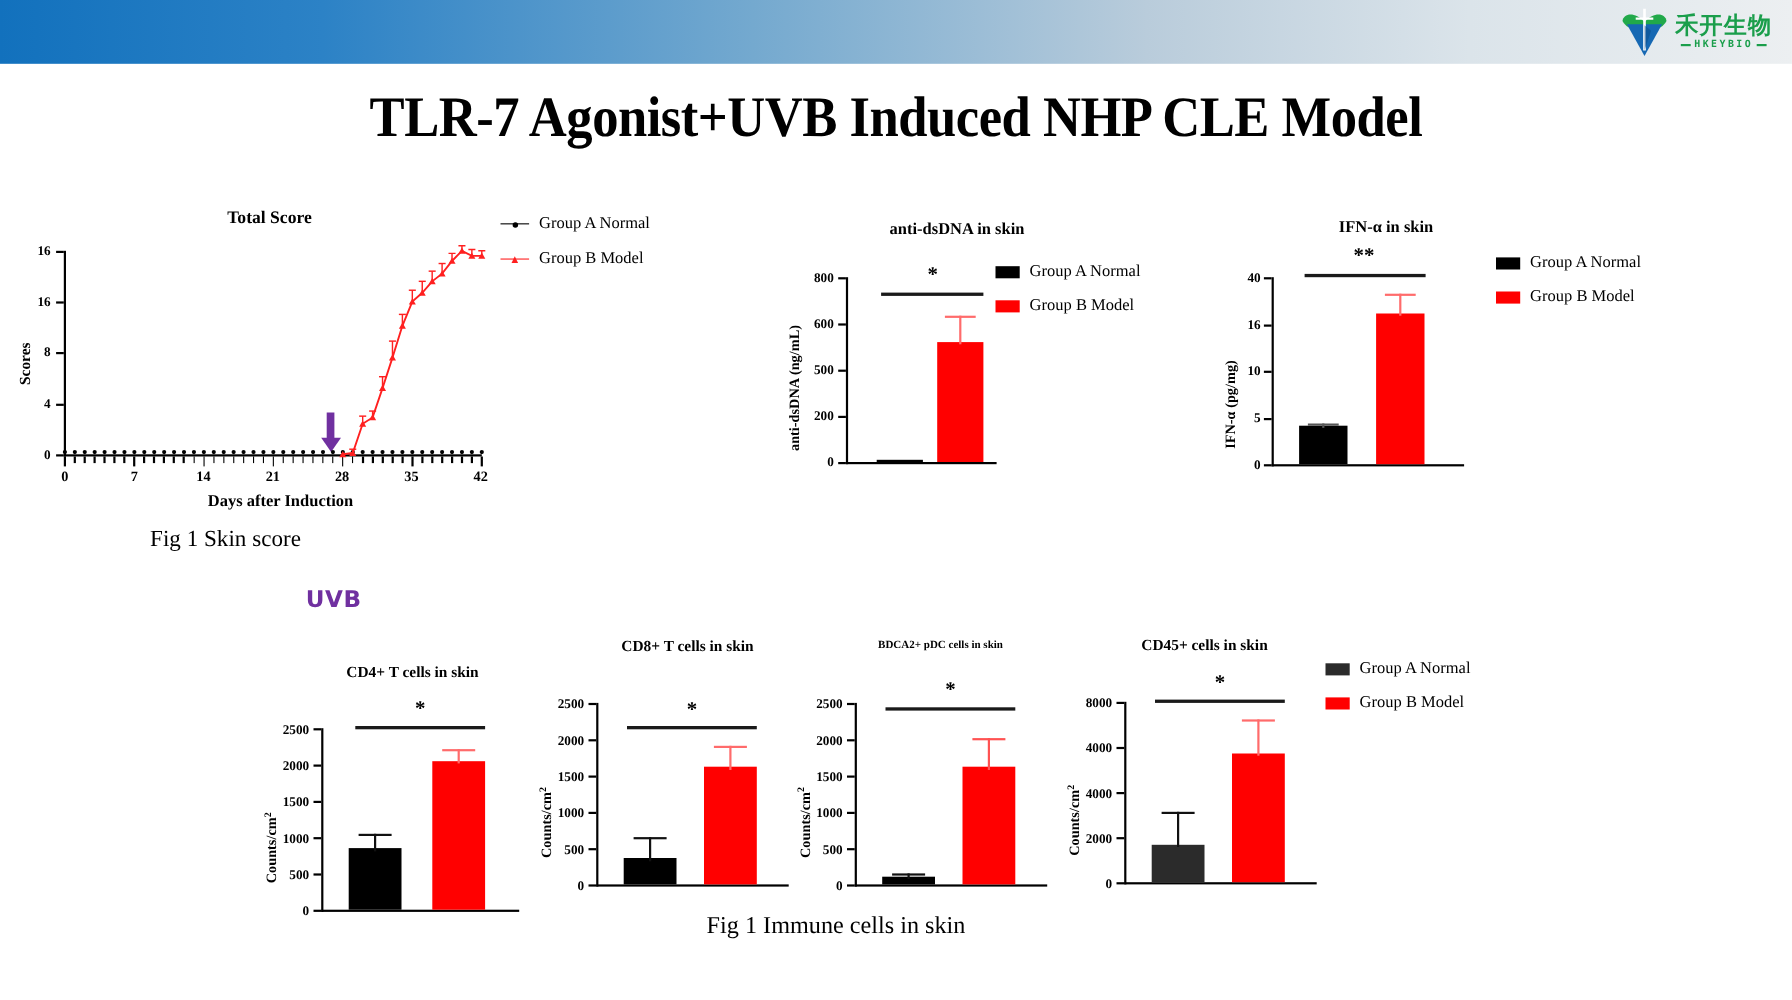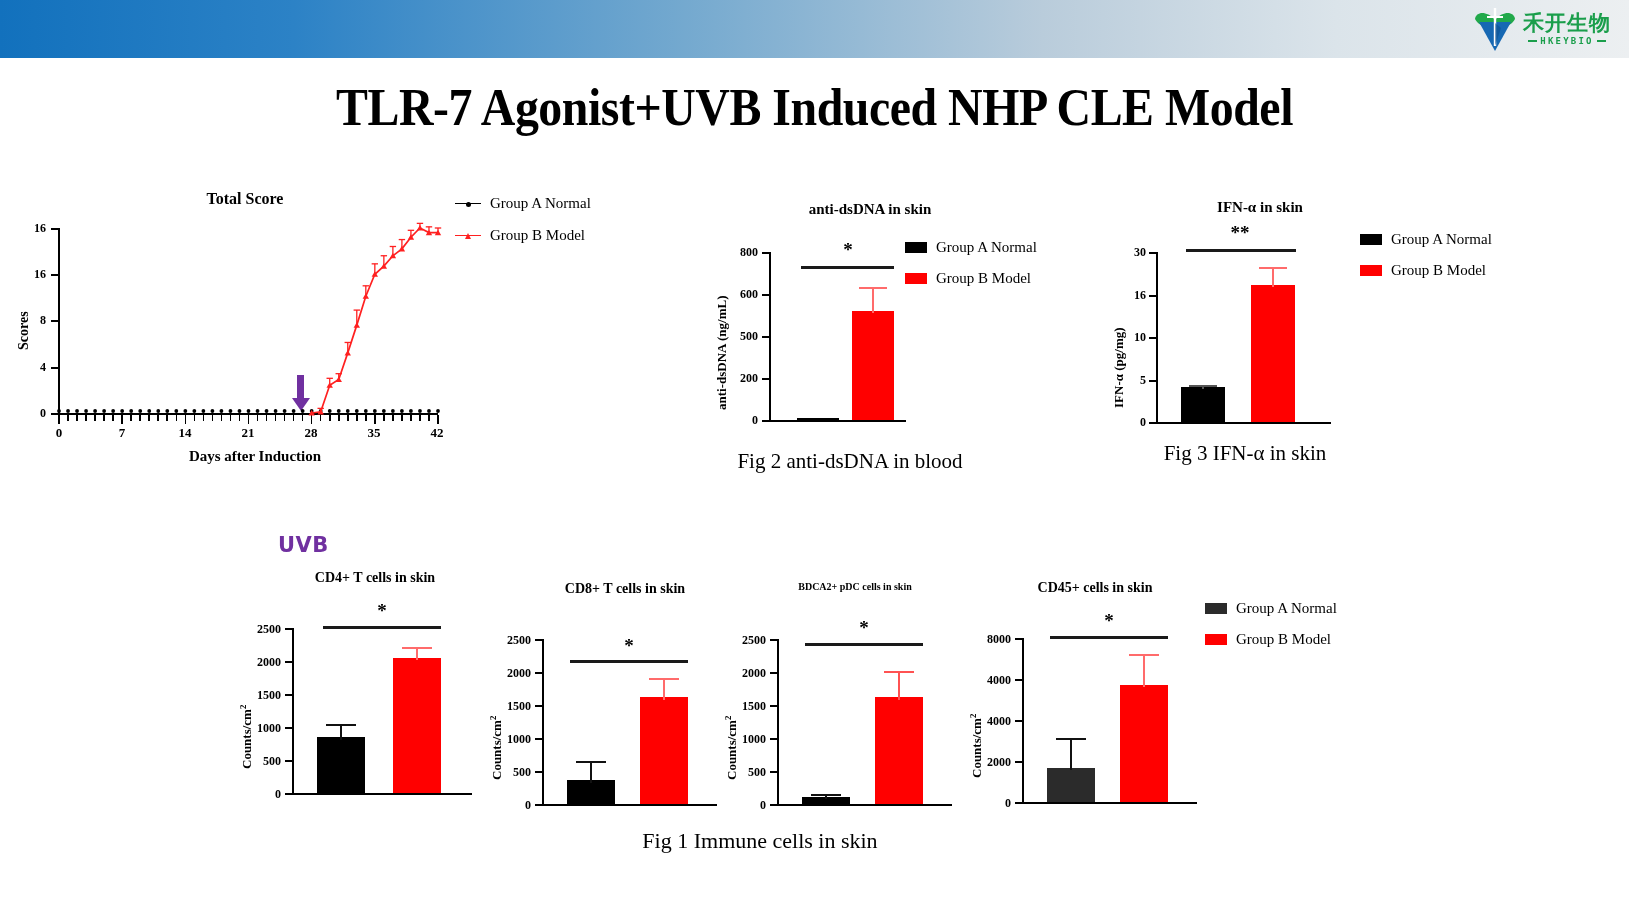--- a/index.html
+++ b/index.html
@@ -311,20 +311,21 @@
       <line x1="416.7523809523809" y1="38.37500000000003" x2="423.1523809523809" y2="38.37500000000003" stroke="#ff2020" stroke-width="1.3"></line>
       <polygon points="416.7523809523809,45.6 423.1523809523809,45.6 419.9523809523809,40" fill="#ff2020"></polygon>
       <line x1="428.9761904761905" y1="41.84374999999997" x2="428.9761904761905" y2="47.625" stroke="#ff2020" stroke-width="1.3"></line>
       <line x1="425.7761904761905" y1="41.84374999999997" x2="432.17619047619047" y2="41.84374999999997" stroke="#ff2020" stroke-width="1.3"></line>
       <polygon points="425.7761904761905,50.225 432.17619047619047,50.225 428.9761904761905,44.625" fill="#ff2020"></polygon>
       <line x1="438" y1="43" x2="438" y2="47.625" stroke="#ff2020" stroke-width="1.3"></line>
       <line x1="434.8" y1="43" x2="441.2" y2="43" stroke="#ff2020" stroke-width="1.3"></line>
       <polygon points="434.8,50.225 441.2,50.225 438,44.625" fill="#ff2020"></polygon>
     </svg>
 
+  <div class="fig-caption" style="position:absolute;left:70px;top:292px;width:270px;font-size:21px;">Fig 1 Skin score</div>
 </div>
 
 <div class="fig" style="left:690px;top:195px;width:400px;height:290px;">
   <div class="fig-title" style="position:absolute;left:30px;top:6px;width:300px;font-size:15px;">anti-dsDNA in skin</div>
 
   <div style="position:absolute;left:215px;top:44px;">
     <div class="legend-row" style="margin-bottom:14px;">
       <span class="sw-box" style="background:#000;"></span>
       <span class="legend-text">Group A Normal</span>
     </div>
@@ -352,42 +353,41 @@
 
   <div class="bar black" style="left:107px;top:223px;width:42px;height:2px;"></div>
   <div class="bar red" style="left:162px;top:116px;width:42px;height:109px;"></div>
 
   <div class="errbar" style="left:182px;top:92px;height:26px;background:#ff6b6b;"></div>
   <div class="errcap" style="left:169px;top:92px;width:28px;background:#ff6b6b;"></div>
 
   <div class="sig-line" style="left:111px;top:71px;width:93px;"></div>
   <div class="sig-star" style="left:128px;top:44px;width:60px;">*</div>
 
-  <div class="fig-caption" style="position:absolute;left:-10px;top:254px;width:340px;font-size:21px;">Fig 2 anti-dsDNA in blood</div>
 </div>
 
 <div class="fig" style="left:1120px;top:193px;width:420px;height:290px;">
   <div class="fig-title" style="position:absolute;left:10px;top:6px;width:260px;font-size:15px;">IFN-α in skin</div>
 
   <div style="position:absolute;left:240px;top:38px;">
     <div class="legend-row" style="margin-bottom:14px;">
       <span class="sw-box" style="background:#000;"></span>
       <span class="legend-text">Group A Normal</span>
     </div>
     <div class="legend-row">
       <span class="sw-box" style="background:#ff0000;"></span>
       <span class="legend-text">Group B Model</span>
     </div>
   </div>
 
   <div class="ax-y" style="left:36px;top:59px;height:172px;"></div>
   <div class="ax-x" style="left:36px;top:229px;width:175px;"></div>
 
   <div class="tick-m" style="left:29px;top:59px;"></div>
-  <div class="tick-lab" style="left:0px;top:52px;width:26px;">30</div>
+  <div class="tick-lab" style="left:0px;top:52px;width:26px;">40</div>
   <div class="tick-m" style="left:29px;top:102px;"></div>
   <div class="tick-lab" style="left:0px;top:95px;width:26px;">16</div>
   <div class="tick-m" style="left:29px;top:144px;"></div>
   <div class="tick-lab" style="left:0px;top:137px;width:26px;">10</div>
   <div class="tick-m" style="left:29px;top:187px;"></div>
   <div class="tick-lab" style="left:0px;top:180px;width:26px;">5</div>
   <div class="tick-m" style="left:29px;top:229px;"></div>
   <div class="tick-lab" style="left:0px;top:222px;width:26px;">0</div>
 
   <div class="vert-lab" style="left:-9px;top:215px;font-size:13px;transform:rotate(-90deg);">IFN-α (pg/mg)</div>
@@ -396,24 +396,23 @@
   <div class="errbar" style="left:82px;top:192px;height:4px;background:#555;"></div>
   <div class="errcap" style="left:69px;top:192px;width:28px;background:#555;"></div>
 
   <div class="bar red" style="left:131px;top:92px;width:44px;height:137px;"></div>
   <div class="errbar" style="left:152px;top:74px;height:20px;background:#ff6b6b;"></div>
   <div class="errcap" style="left:139px;top:74px;width:28px;background:#ff6b6b;"></div>
 
   <div class="sig-line" style="left:66px;top:56px;width:110px;"></div>
   <div class="sig-star" style="left:90px;top:29px;width:60px;">**</div>
 
-  <div class="fig-caption" style="position:absolute;left:-20px;top:248px;width:290px;font-size:21px;">Fig 3 IFN-α in skin</div>
-</div>
-
-<div class="fig" style="left:240px;top:564px;width:250px;height:240px;">
+</div>
+
+<div class="fig" style="left:240px;top:598px;width:250px;height:240px;">
   <div class="fig-title" style="position:absolute;left:25px;top:6px;width:220px;font-size:14px;">CD4+ T cells in skin</div>
 
   <div class="ax-y" style="left:52px;top:64px;height:167px;"></div>
   <div class="ax-x" style="left:52px;top:229px;width:180px;"></div>
 
   <div class="tick-m" style="left:45px;top:64px;"></div>
   <div class="tick-lab" style="left:6px;top:58px;width:35px;">2500</div>
   <div class="tick-m" style="left:45px;top:97px;"></div>
   <div class="tick-lab" style="left:6px;top:91px;width:35px;">2000</div>
   <div class="tick-m" style="left:45px;top:130px;"></div>

